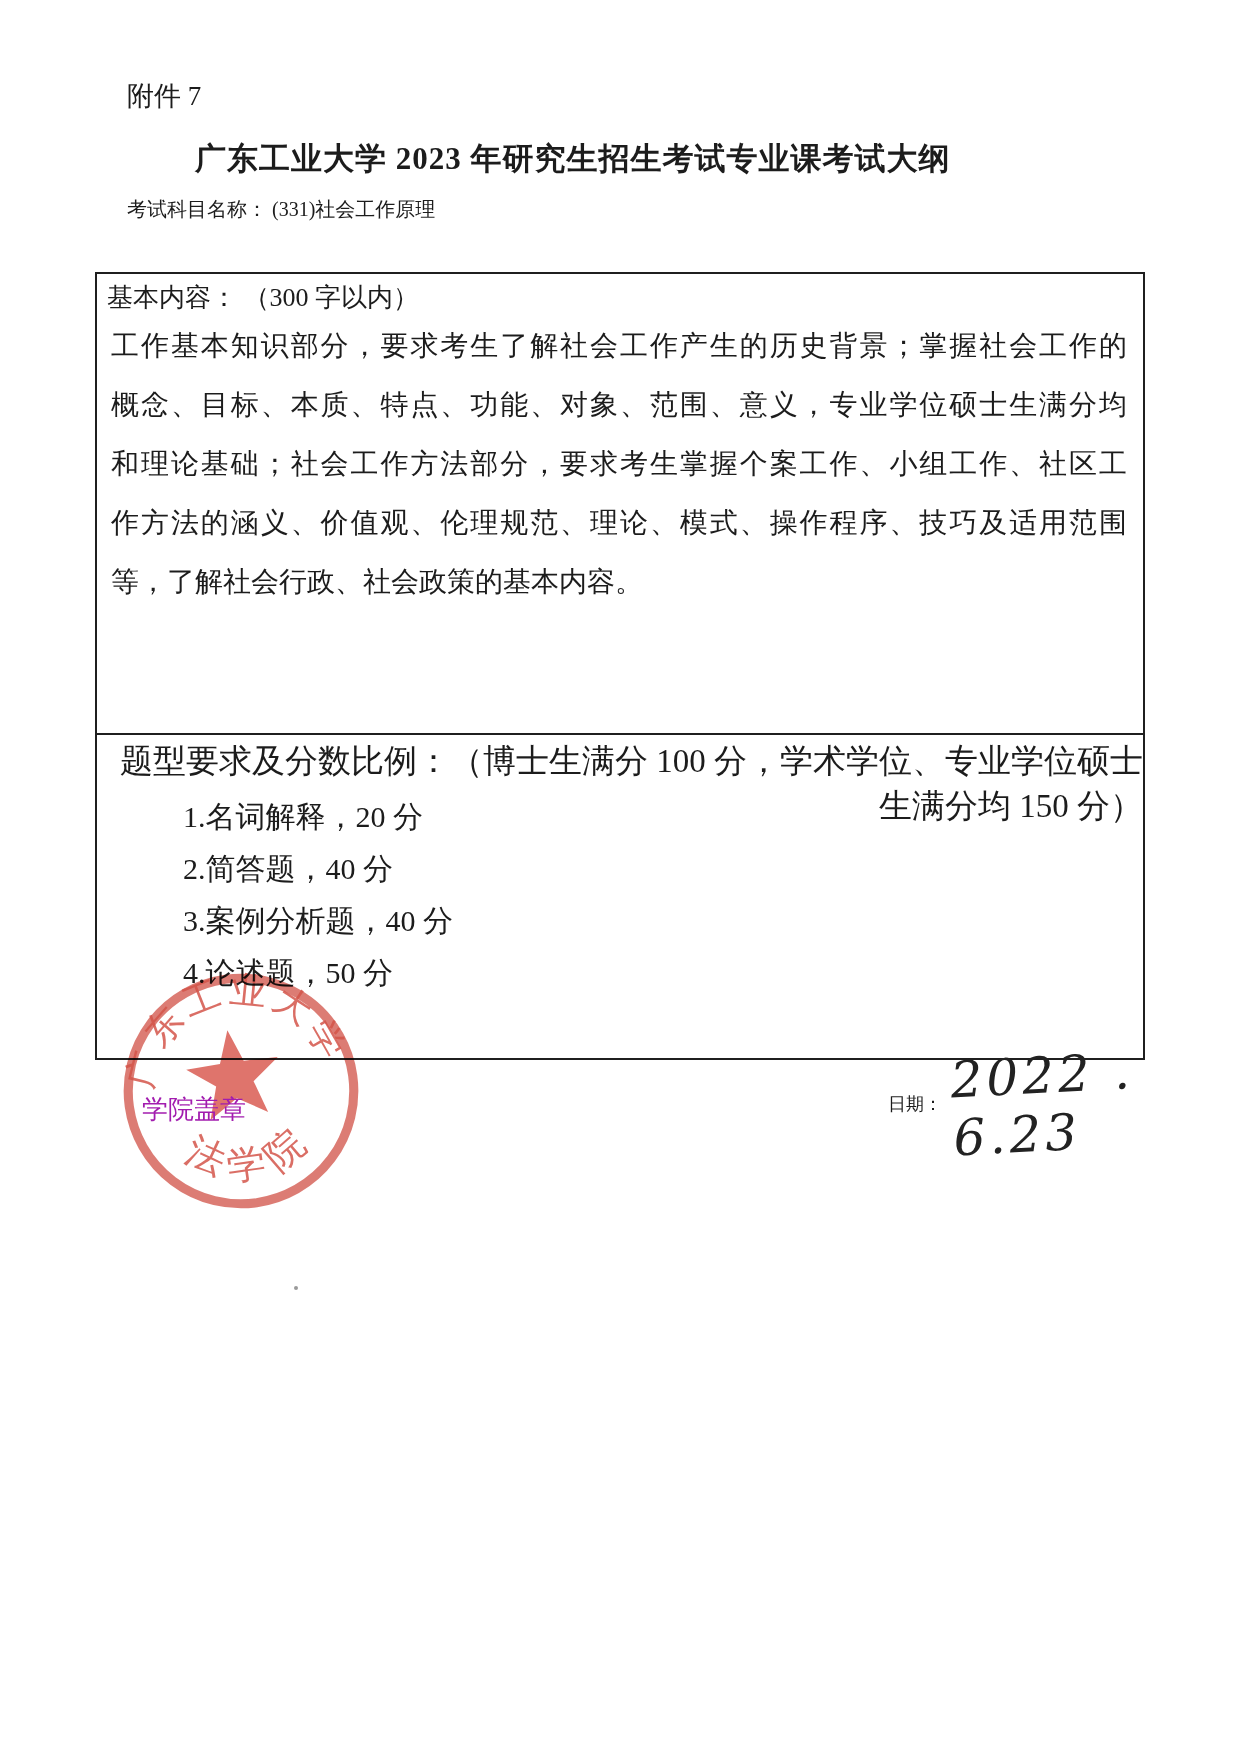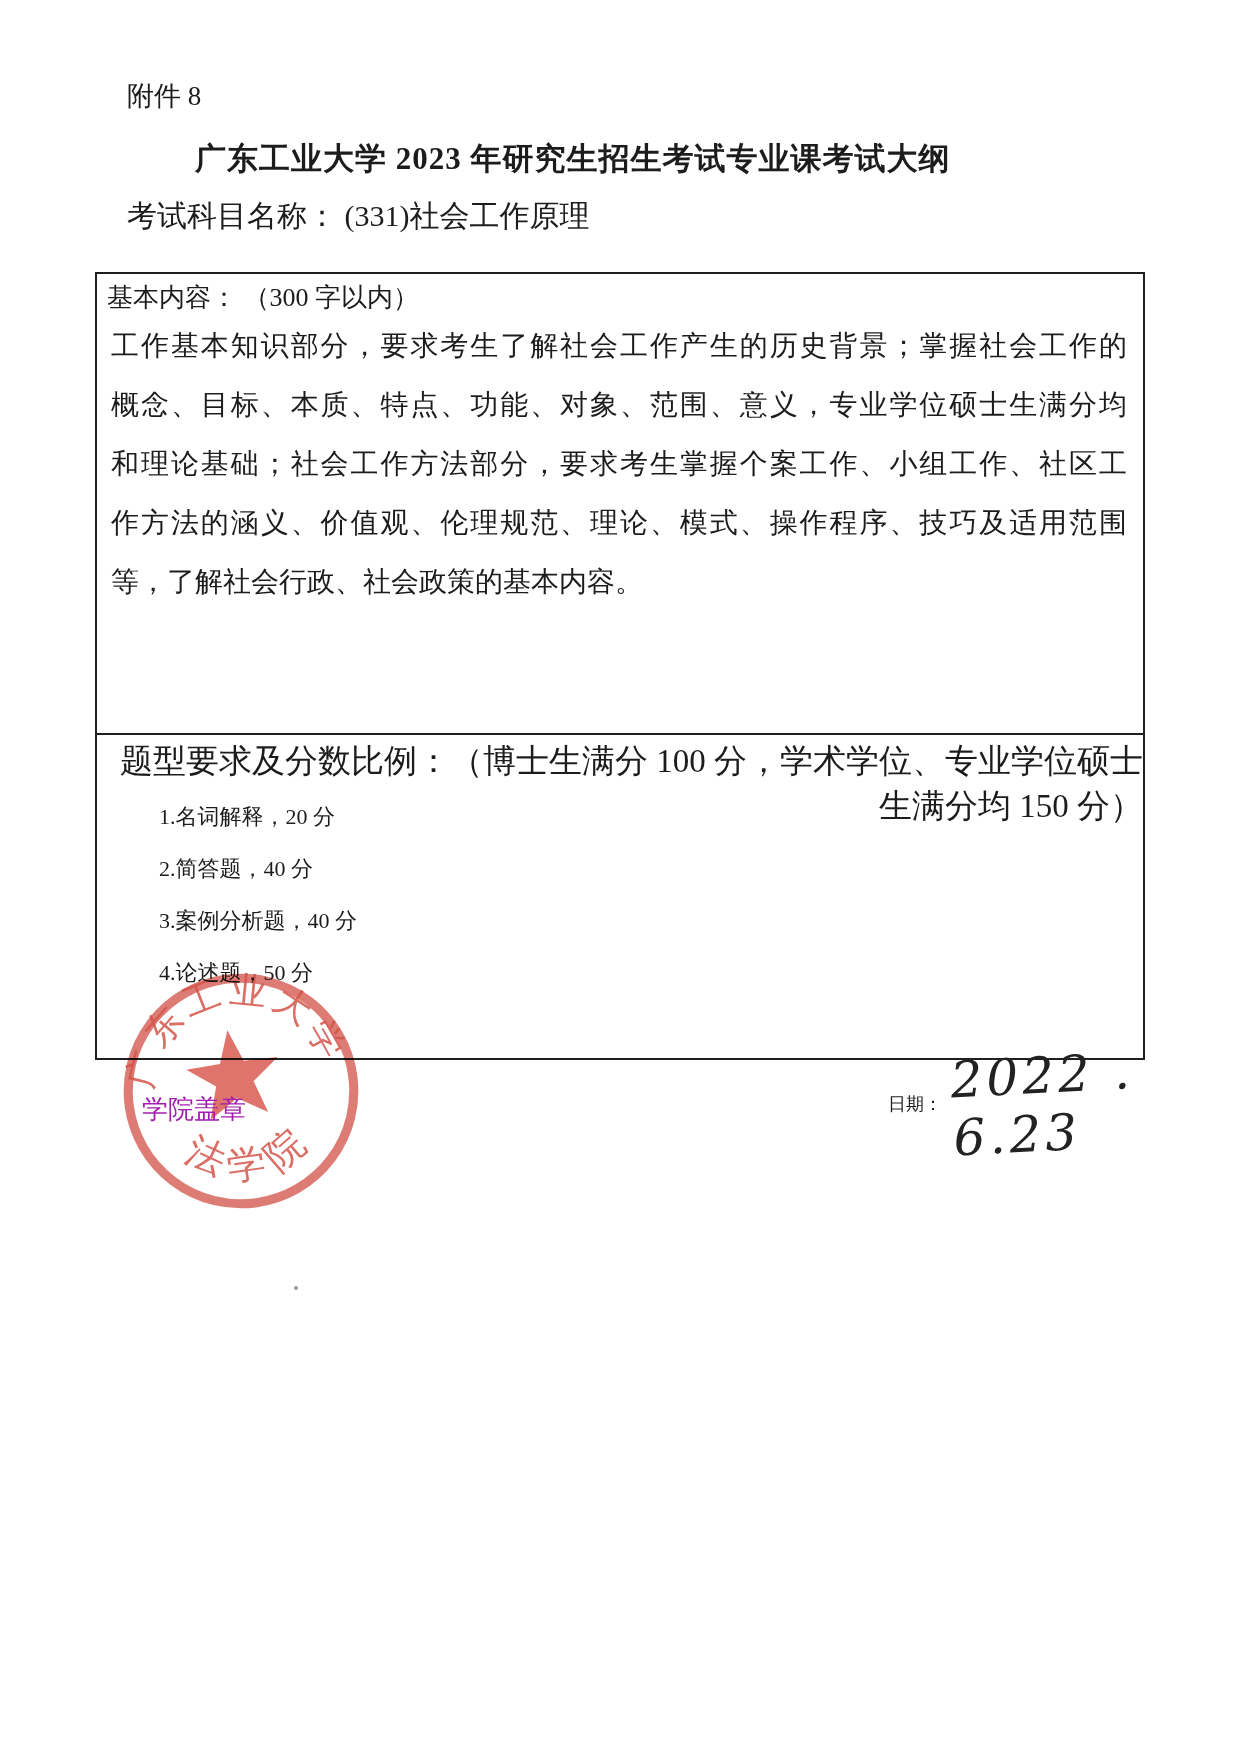--- a/index.html
+++ b/index.html
@@ -9,21 +9,21 @@
     margin:0 auto;
     background:#ffffff;
     font-family:"Liberation Serif", serif;
     color:#1c1c1c;
     overflow:hidden;
   }
   .abs { position:absolute; }
 
   .attachment { left:127px; top:78px; font-size:27px; }
   .doc-title  { left:195px; top:138px; font-size:31px; font-weight:bold; letter-spacing:1px; }
-  .subject    { left:127px; top:196px; font-size:30px; }
+  .subject    { left:127px; top:196px; font-size:20px; }
 
   .outline-table {
     left:95px; top:272px;
     width:1050px; height:788px;
     border:2px solid #1f1f1f;
     box-sizing:border-box;
   }
   .sec-basic {
     position:absolute; left:0; top:0; right:0;
     height:461px;
@@ -51,21 +51,21 @@
   .sec-questions {
     position:absolute; left:0; bottom:0; right:0;
     height:325px;
   }
   .sec-q-header {
     position:absolute; left:0; top:6px;
     font-size:33px;
     text-align:right;
   }
   .q-items { position:absolute; left:62px; top:58px; }
-  .q-item  { font-size:22px; height:52px; line-height:52px; }
+  .q-item  { font-size:30px; height:52px; line-height:52px;margin-left:24px; }
 
   .stamp-caption { left:142px; top:1092px; font-size:26px; color:#a21caf; z-index:6; }
   .date-label    { left:888px; top:1092px; font-size:18px; }
   .date-value {
     left:952px; top:1044px;
     font-size:50px;
     font-style:italic;
     font-family:"DejaVu Serif", serif;
     letter-spacing:4px;
     transform:rotate(-3deg);
@@ -85,21 +85,21 @@
     width:4px; height:4px;
     border-radius:50%;
     background:#9a9a9a;
   }
 </style>
 </head>
 <body>
 
 <div class="page">
 
-  <div class="abs attachment">附件 8</div>
+  <div class="abs attachment">附件 7</div>
 
   <div class="abs doc-title">广东工业大学 2023 年研究生招生考试专业课考试大纲</div>
 
   <div class="abs subject">考试科目名称： (331)社会工作原理</div>
 
   <div class="abs outline-table">
 
     <div class="sec-basic">
       <div class="sec-basic-header">基本内容： （300 字以内）</div>
       <div class="basic-lines">

